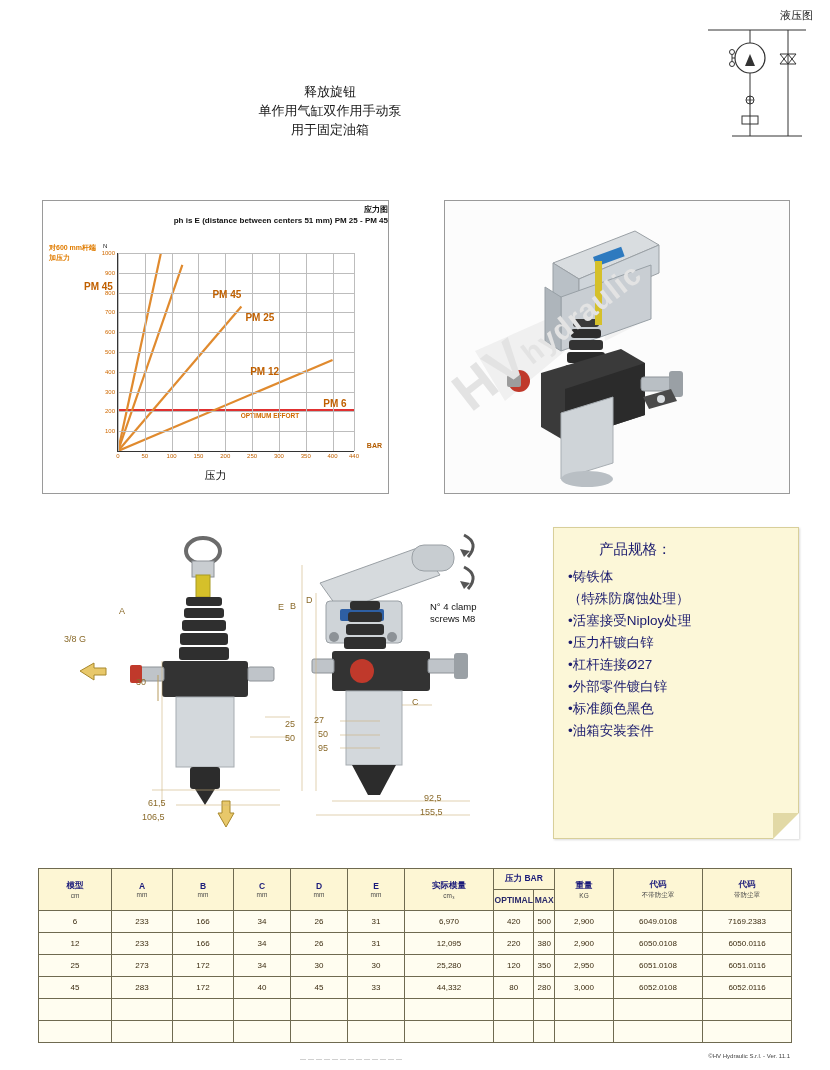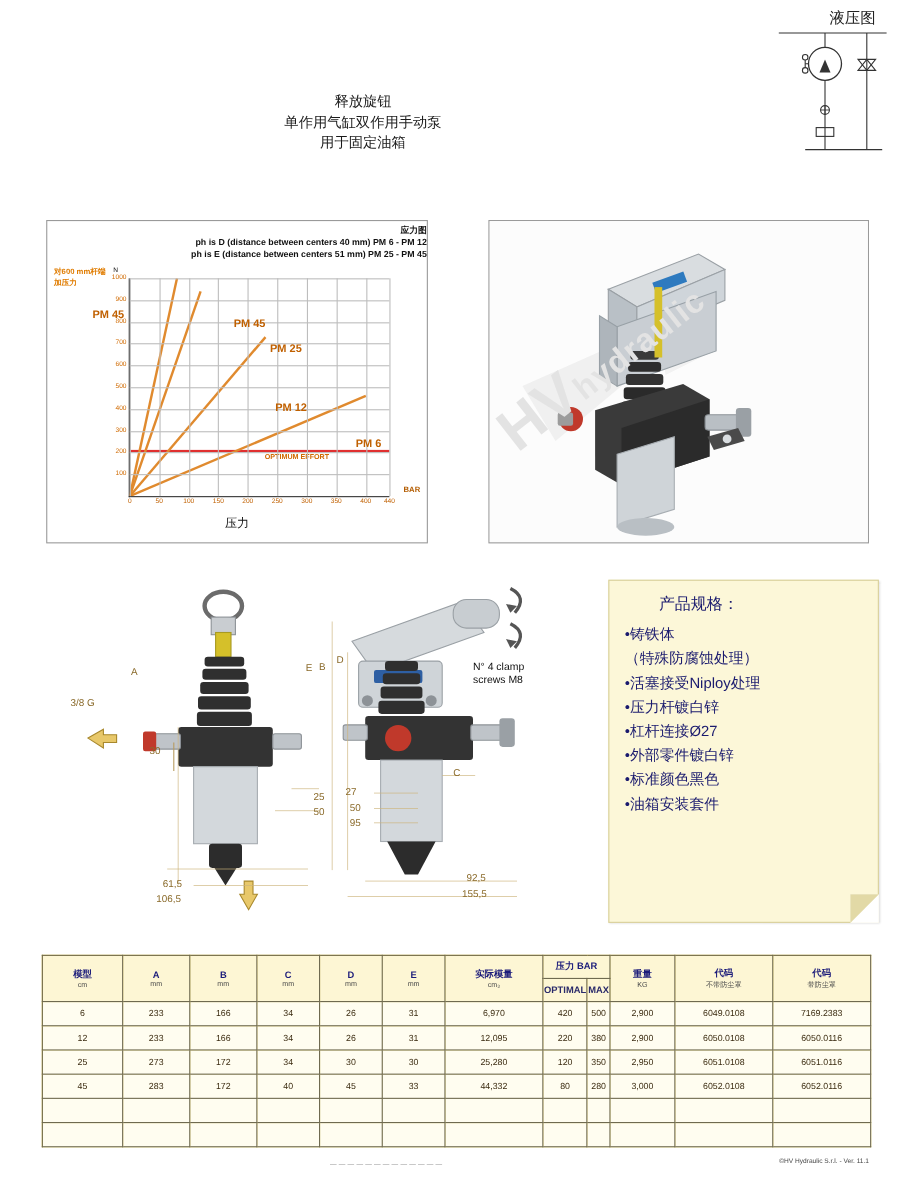--- a/index.html
+++ b/index.html
@@ -21,21 +21,21 @@
   .subtitle{
     position:absolute;left:0;top:82px;width:660px;text-align:center;
     font-size:13px;line-height:19px;color:#1a1a1a;
   }
 
   
   .schematic{
     position:absolute;right:18px;top:8px;width:110px;height:135px;
   }
   .schem-label{
-    position:absolute;right:34px;top:8px;font-size:14px;color:#222;
+    position:absolute;right:17px;top:8px;font-size:11px;color:#222;
   }
 
   
   .chartbox{
     position:absolute;left:42px;top:200px;width:345px;height:292px;
     border:1px solid #9a9a9a;background:#fff;
   }
   .chart-title{
     position:absolute;left:0;top:3px;width:100%;text-align:right;
     font-size:8px;font-weight:bold;color:#111;line-height:11px;
@@ -100,21 +100,21 @@
   }
   .spec-list{
     position:absolute;left:14px;top:38px;width:218px;
     font-size:13.5px;color:#1a1a6e;line-height:22px;
   }
   .spec-list div{white-space:nowrap;}
 
   
   .tablewrap{position:absolute;left:38px;top:868px;width:754px;}
   table.spec{
-    border-collapse:collapse;width:754px;background:#fde047;
+    border-collapse:collapse;width:754px;background:#14532d;
     font-size:8px;color:#3b2b10;
   }
   table.spec th,table.spec td{
     border:1px solid #6f6a50;text-align:center;padding:0;
   }
   table.spec thead th{
     background:#fdf6d4;font-weight:bold;height:20px;color:#2a2a6a;font-size:8.5px;
   }
   table.spec thead th .sub{display:block;font-size:6.5px;font-weight:normal;color:#4a4a4a;}
   table.spec tbody td{height:21px;background:#fffdf0;}
@@ -155,21 +155,20 @@
     <path d="M78 56 L94 56 L86 46 Z" fill="none" stroke="#333" stroke-width="1"></path>
     <line x1="48" y1="90" x2="48" y2="90" stroke="#333"></line>
     <circle cx="48" cy="92" r="4" fill="none" stroke="#333" stroke-width="1"></circle>
     <path d="M44 92 L52 92 M48 88 L48 96" stroke="#333" stroke-width=".8"></path>
     <rect x="40" y="108" width="16" height="8" fill="none" stroke="#333" stroke-width="1"></rect>
   </svg>
 
   <div class="chartbox">
     <div class="chart-title">
       <div>应力图</div>
-      <div>ph is D (distance between centers 40 mm) PM 6 - PM 12</div>
       <div>ph is E (distance between centers 51 mm) PM 25 - PM 45</div>
     </div>
 
     <div class="unit-n">N</div>
 
     <div class="ylab">
       <div>对600 mm杆端</div>
       <div>加压力</div>
     </div>
 

